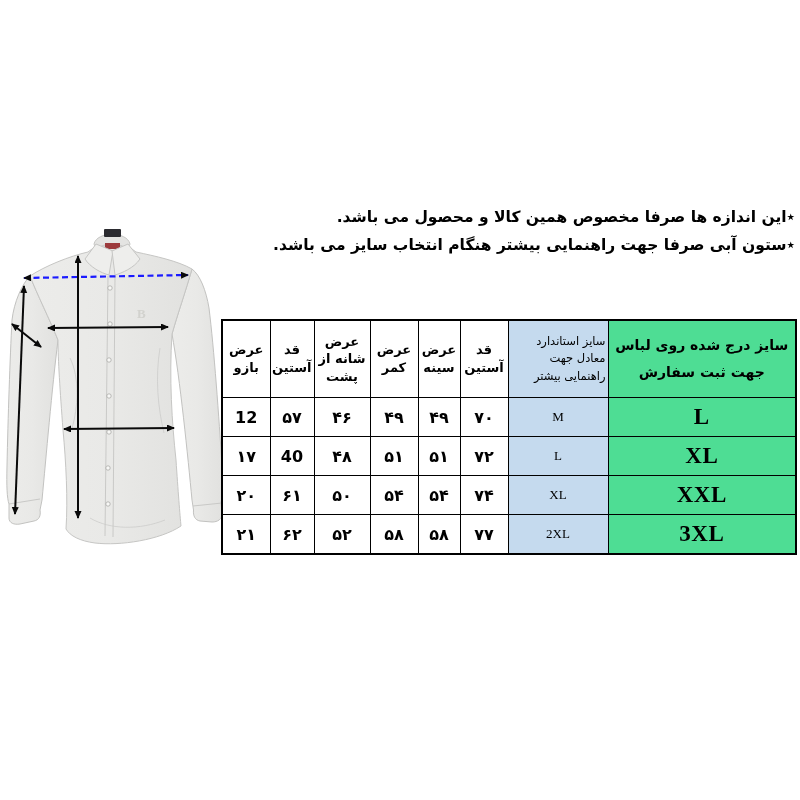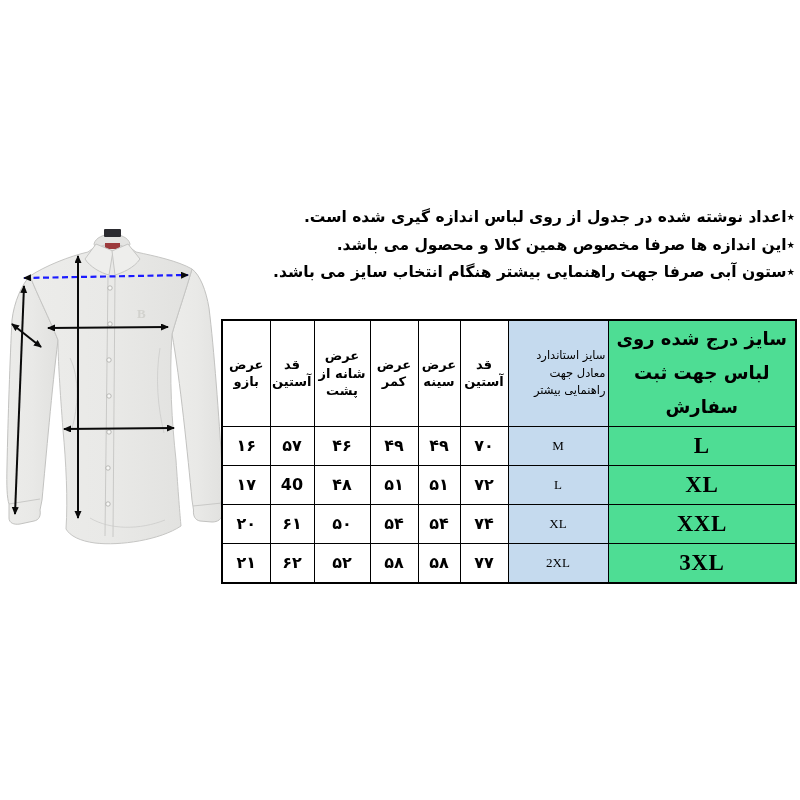--- a/index.html
+++ b/index.html
@@ -39,21 +39,21 @@
   }
   .row-title th{
     background:var(--title_bg,#ff0);height:26px;
     font-size:15px;font-weight:bold;
   }
   .row-head th{height:74px;font-size:13px;font-weight:bold;line-height:1.35;background:#fff;}
   .row-head th.col-standard{
     background:var(--standard_col_bg,#c5daee);font-size:11.5px;font-weight:normal;line-height:1.5;text-align:right;
   }
   .row-head th.col-order{
-    background:var(--order_col_bg,#4edd94);font-size:18px;font-weight:bold;line-height:1.9;
+    background:var(--order_col_bg,#4edd94);font-size:14px;font-weight:bold;line-height:1.9;
   }
   .row-data td{height:36px;font-size:16px;font-weight:bold;background:#fff;}
   .row-data td.col-standard{
     background:var(--standard_col_bg,#c5daee);
     font-family:"Liberation Serif","DejaVu Serif",serif;
     font-size:13px;font-weight:normal;direction:ltr;
   }
   .row-data td.col-order{
     background:var(--order_col_bg,#4edd94);
     font-family:"Liberation Serif","DejaVu Serif",serif;
@@ -117,21 +117,20 @@
       <line class="arrow-blue" x1="24" y1="60" x2="188" y2="57" marker-start="url(#ah)" marker-end="url(#ah)"></line>
       <line class="arrow" x1="48" y1="110" x2="168" y2="109" marker-start="url(#ah)" marker-end="url(#ah)"></line>
       <line class="arrow" x1="64" y1="211" x2="174" y2="210" marker-start="url(#ah)" marker-end="url(#ah)"></line>
       <line class="arrow" x1="78" y1="38" x2="78" y2="300" marker-start="url(#ah)" marker-end="url(#ah)"></line>
       <line class="arrow" x1="24" y1="68" x2="15" y2="296" marker-start="url(#ah)" marker-end="url(#ah)"></line>
       <line class="arrow" x1="12" y1="106" x2="41" y2="129" marker-start="url(#ah)" marker-end="url(#ah)"></line>
     </svg>
   </div>
 
   <div class="notes">
-    <div class="note-line">٭اعداد نوشته شده در جدول از روی لباس اندازه گیری شده است.</div>
     <div class="note-line">٭این اندازه ها صرفا مخصوص همین کالا و محصول می باشد.</div>
     <div class="note-line">٭ستون آبی صرفا جهت راهنمایی بیشتر هنگام انتخاب سایز می باشد.</div>
   </div>
 
   <table class="size-table">
     <colgroup>
       <col style="width:188px">
         <col style="width:100px">
         <col style="width:48px">
         <col style="width:42px">
@@ -154,21 +153,21 @@
     </thead>
     <tbody>
       <tr class="row-data">
         <td class="col-order">L</td>
         <td class="col-standard">M</td>
         <td>۷۰</td>
         <td>۴۹</td>
         <td>۴۹</td>
         <td>۴۶</td>
         <td>۵۷</td>
-        <td>۱۶</td>
+        <td>12</td>
       </tr>
       <tr class="row-data">
         <td class="col-order">XL</td>
         <td class="col-standard">L</td>
         <td>۷۲</td>
         <td>۵۱</td>
         <td>۵۱</td>
         <td>۴۸</td>
         <td>40</td>
         <td>۱۷</td>

